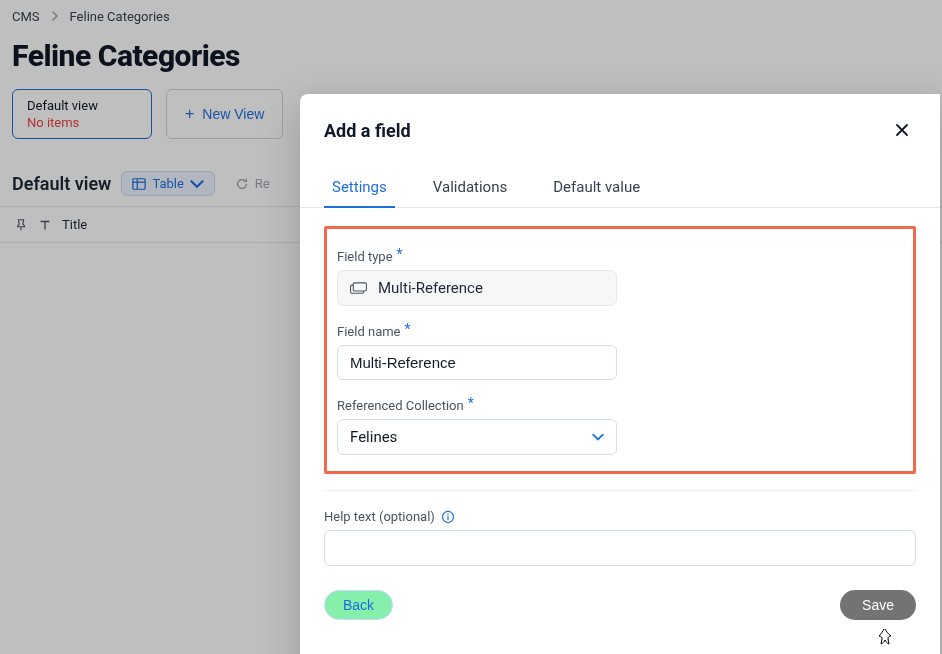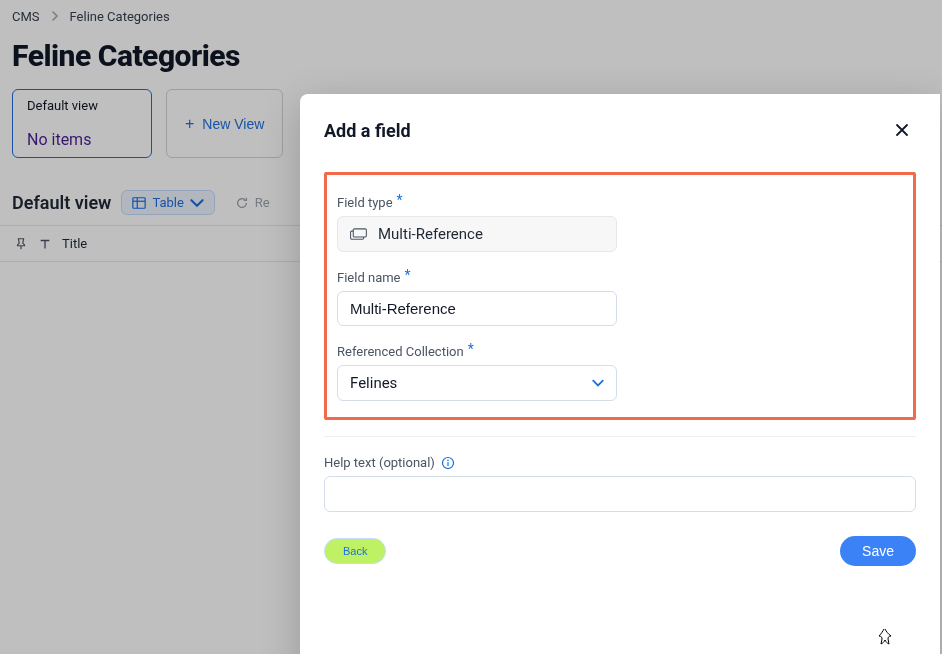--- a/index.html
+++ b/index.html
@@ -50,21 +50,21 @@
     padding: 0 12px;
   }
   .view-card {
     border: 1px solid #1e6fde;
     border-radius: 6px;
     padding: 8px 14px;
     width: 140px;
     background: #fff;
   }
   .view-card .vc-title { font-size: 13px; color: #111827; }
-  .view-card .vc-sub { font-size: 16px; color: #4c1d95; margin-top: 17px; }
+  .view-card .vc-sub { font-size: 13px; color: #ef4444; margin-top: 2px; }
   .new-view-btn {
     border: 1px solid #d1d5db;
     border-radius: 6px;
     background: #fff;
     color: #1e6fde;
     display: flex;
     align-items: center;
     gap: 8px;
     padding: 0 18px;
     font-size: 14px;
@@ -223,29 +223,29 @@
   .help-input { width: 100%; height: 36px; }
 
   .modal-footer {
     display: flex;
     justify-content: space-between;
     align-items: center;
     padding: 24px 24px 0;
   }
   .back-btn {
     border: 1px solid #c7dbfb;
-    background: #bef264;
+    background: #86efac;
     color: #1e6fde;
     border-radius: 18px;
     padding: 6px 18px;
-    font-size: 11px;
+    font-size: 14px;
     cursor: pointer;
   }
   .save-btn {
-    background: #3b82f6;
+    background: #737373;
     color: #fff;
     border: none;
     border-radius: 18px;
     padding: 7px 22px;
     font-size: 14px;
     cursor: pointer;
   }
 
   .cursor {
     position: absolute;
@@ -318,20 +318,25 @@
 <div class="modal">
   <div class="modal-head">
     <h2>Add a field</h2>
     <button class="close-btn">
       <svg viewBox="0 0 16 16" width="16" height="16">
           <path d="M3 3l10 10M13 3L3 13" stroke="#111827" stroke-width="1.8" stroke-linecap="round"></path>
         </svg>
     </button>
   </div>
 
+  <div class="tabs">
+    <div class="tab active">Settings</div>
+    <div class="tab">Validations</div>
+    <div class="tab">Default value</div>
+  </div>
 
   <div class="form-area">
     <div class="highlight-box">
 
       <div class="form-group">
         <div class="field-label">
           <span>Field type</span>
             <span class="req">*</span>
         </div>
         <div class="type-chip">

